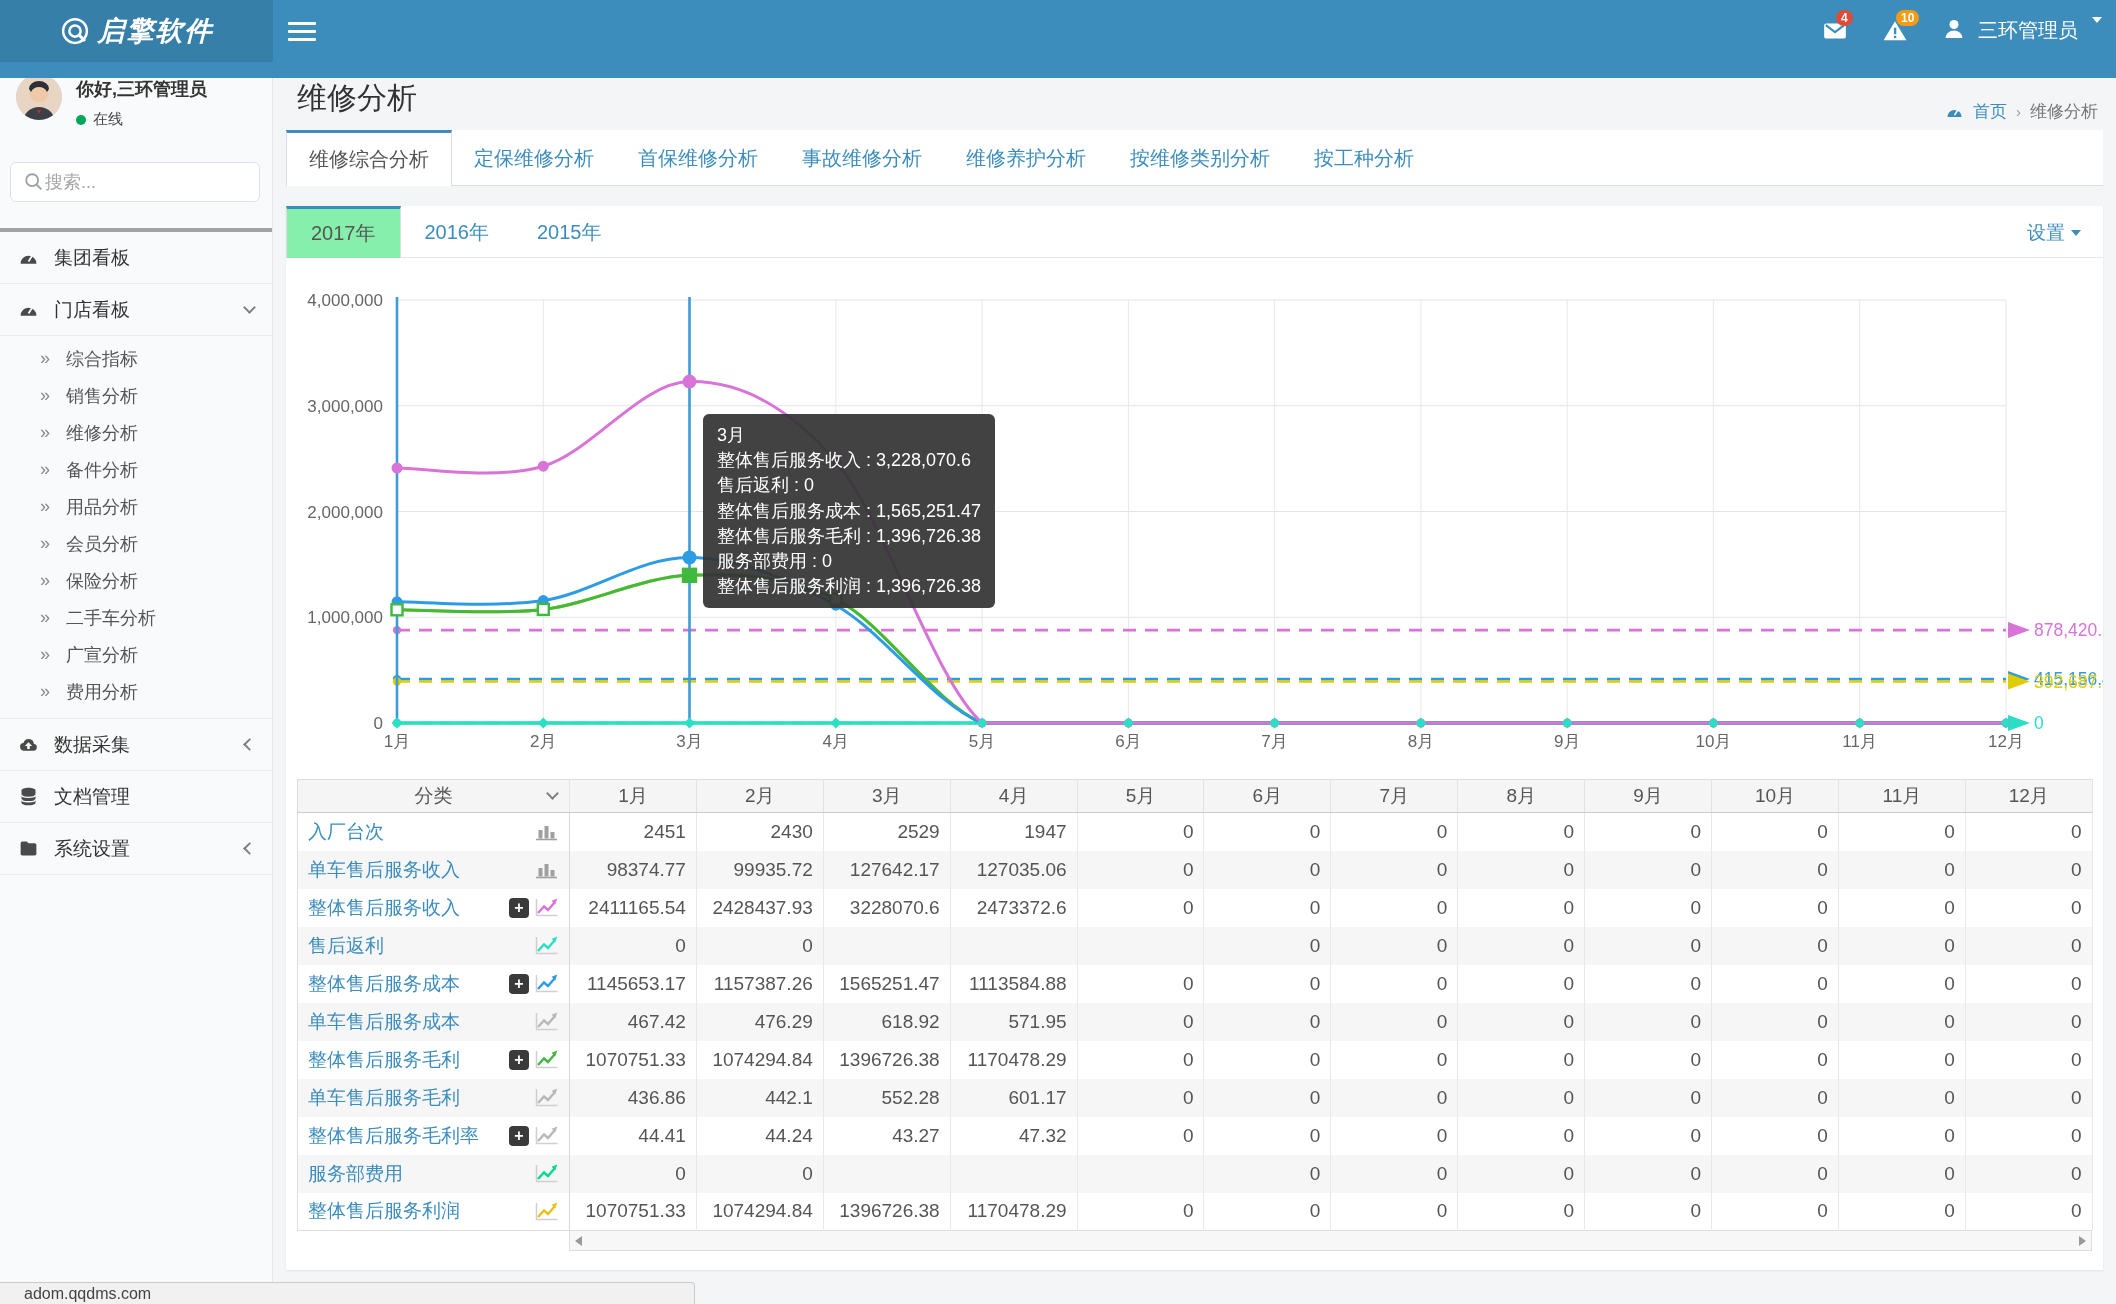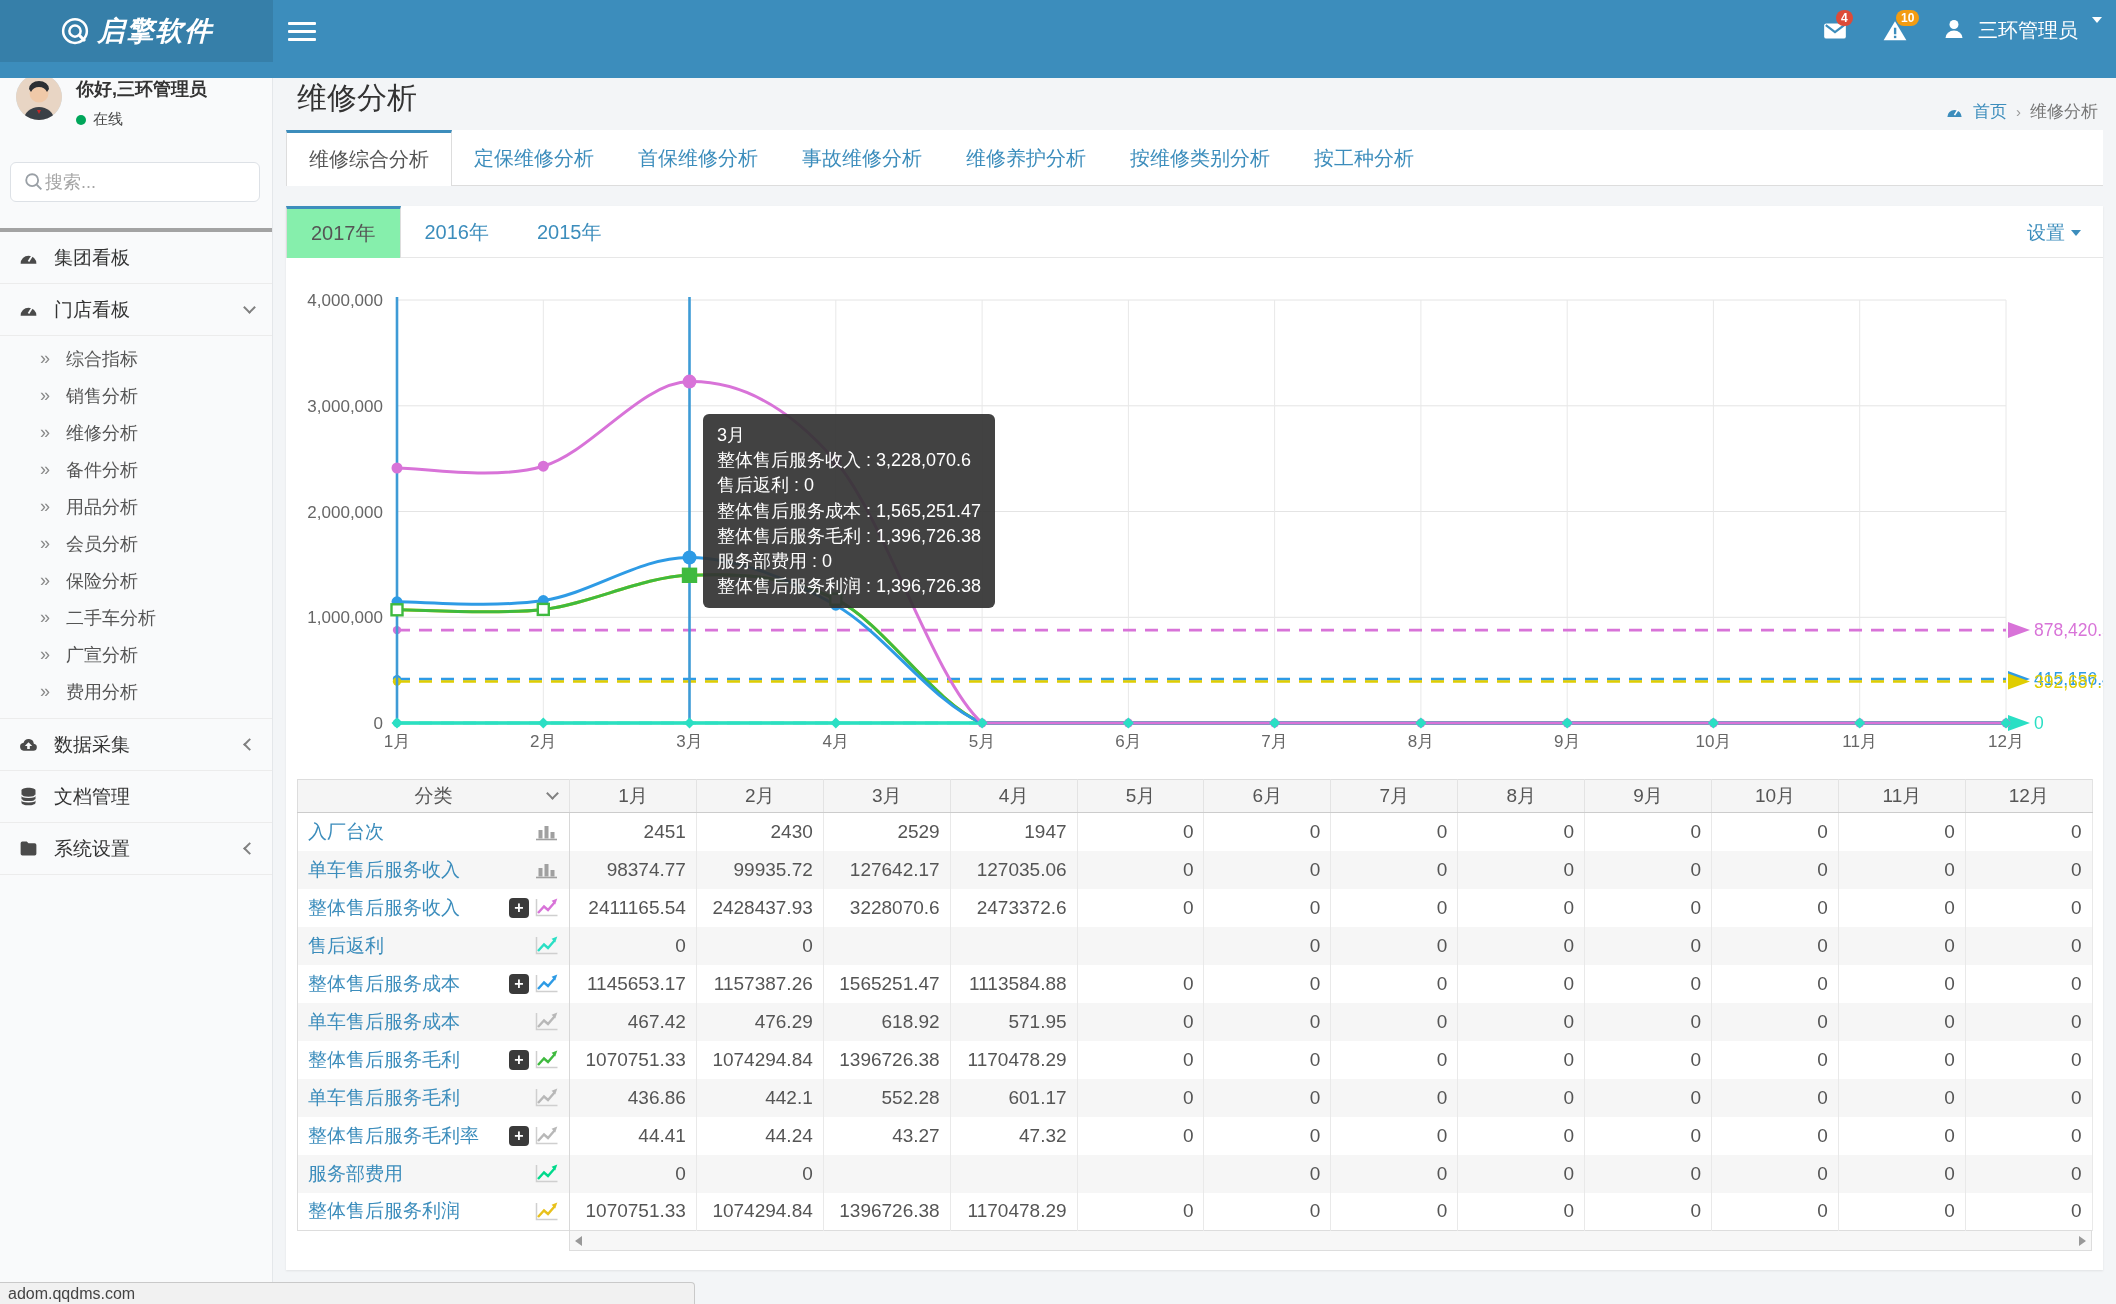--- a/index.html
+++ b/index.html
@@ -88,21 +88,21 @@
   th .th-caret { position:absolute; right:12px; top:13px; }
   .hscroll { position:relative; margin-left:272px; width:1523px; height:20px; background:#f7f7f7;
              border:1px solid #ddd; border-top:none; }
   .tri-left { position:absolute; left:5px; top:5px; width:0; height:0; border-top:5px solid transparent;
               border-bottom:5px solid transparent; border-right:7px solid #999; cursor:pointer;}
   .tri-right { position:absolute; right:5px; top:5px; width:0; height:0; border-top:5px solid transparent;
                border-bottom:5px solid transparent; border-left:7px solid #999; cursor:pointer;}
   
   .status-bar { position:absolute; left:0; bottom:0; width:695px; height:22px; background:#f1f1f1;
                 border-top:1px solid #c9c9c9; border-right:1px solid #c9c9c9; border-top-right-radius:4px;
-                font-size:16px; color:#444; line-height:21px; padding-left:8px; z-index:40;}
+                font-size:16px; color:#444; line-height:21px; padding-left:24px; z-index:40;}
 </style>
 </head>
 <body>
 
 <div id="root">
 
   <div class="header">
     <div class="logo">
       <span style="display:flex;">
         <svg width="30" height="30" viewBox="0 0 24 24">

